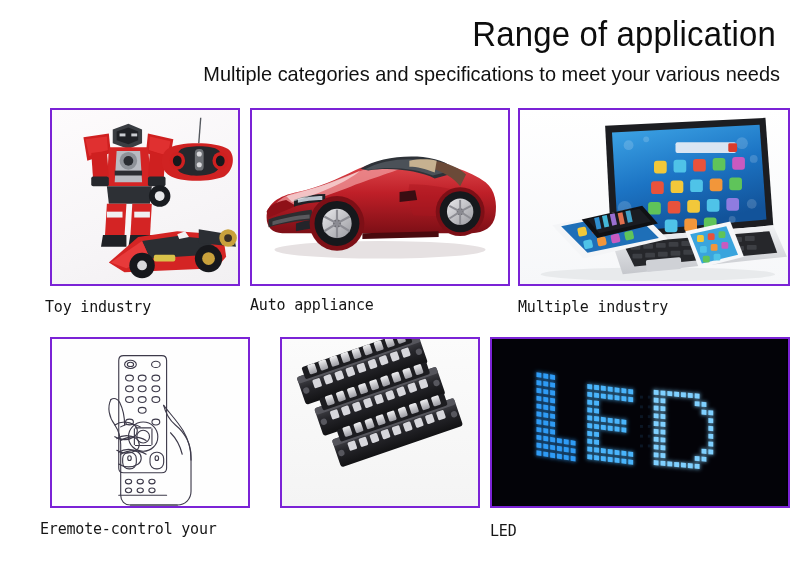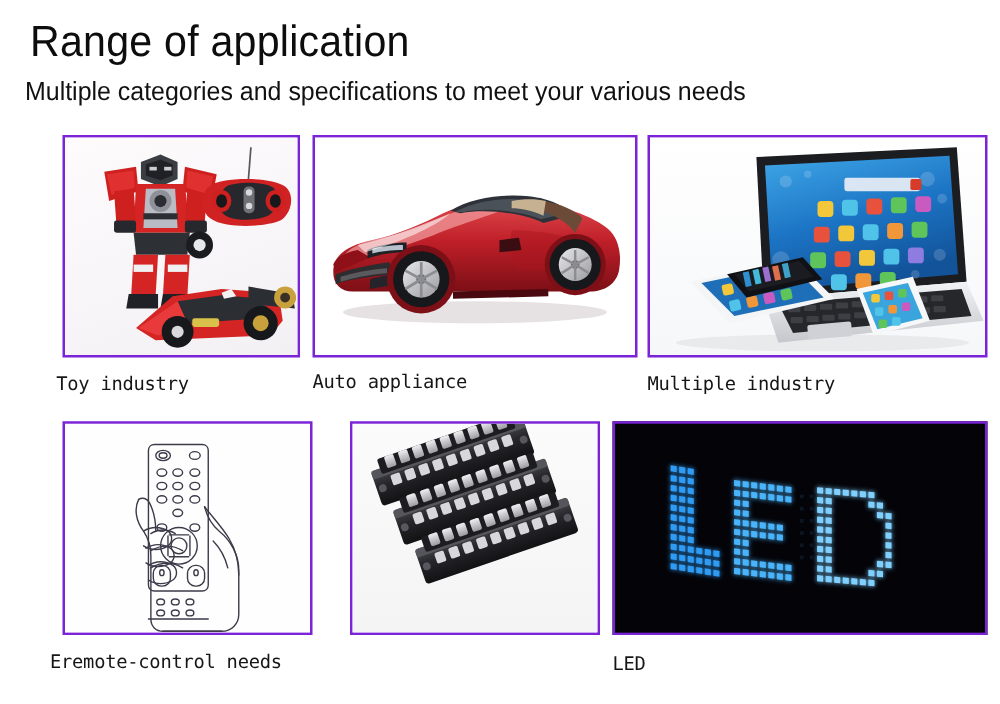--- a/index.html
+++ b/index.html
@@ -11,21 +11,21 @@
   body {
     width: 800px;
     height: 563px;
     position: relative;
     overflow: hidden;
     font-family: "Liberation Sans", sans-serif;
     color: #111111;
   }
 
   
-  #header { position: absolute; left: 0; top: 0; width: 800px; text-align: left; }
+  #header { position: absolute; left: 0; top: 0; width: 800px; text-align: right; }
   #page-title {
     font-family: "Liberation Sans Narrow", "Liberation Sans", sans-serif;
     font-size: 35px;
     font-weight: 400;
     letter-spacing: 0.2px;
     color: #0d0d0d;
     margin: 0;
     padding-top: 13px;
     line-height: 42px;
     transform: scaleX(0.94);
@@ -446,21 +446,21 @@
         <path d="M66 102 C72 98 80 98 86 102 C90 105 90 111 86 114 C80 118 72 118 66 114"></path>
         <path d="M68 116 C74 112 82 112 88 116 C92 119 92 125 88 128 C82 132 74 132 68 128"></path>
 
         <path d="M114 68 C120 76 128 84 134 94 C140 104 142 114 142 124"></path>
         <path d="M121 96 C127 102 131 110 133 118"></path>
 
         <path d="M80 170 L128 170"></path>
       </g>
     </svg>
   </div>
-  <div class="caption" style="left:-10px; top:183px; width:220px;">Eremote-control needs</div>
+  <div class="caption" style="left:-10px; top:183px; width:220px;">Eremote-control your</div>
 </div>
 
 <div class="card" style="left:280px; top:337px; width:200px; height:171px;">
   <div class="frame" style="width:200px; height:171px;">
     <div class="term-bg"></div>
     <svg class="art" viewBox="0 0 200 171">
       <defs>
         <linearGradient id="blkBody" x1="0" y1="0" x2="0" y2="1">
           <stop offset="0%" stop-color="#4a4a50"></stop>
           <stop offset="45%" stop-color="#26262b"></stop>

